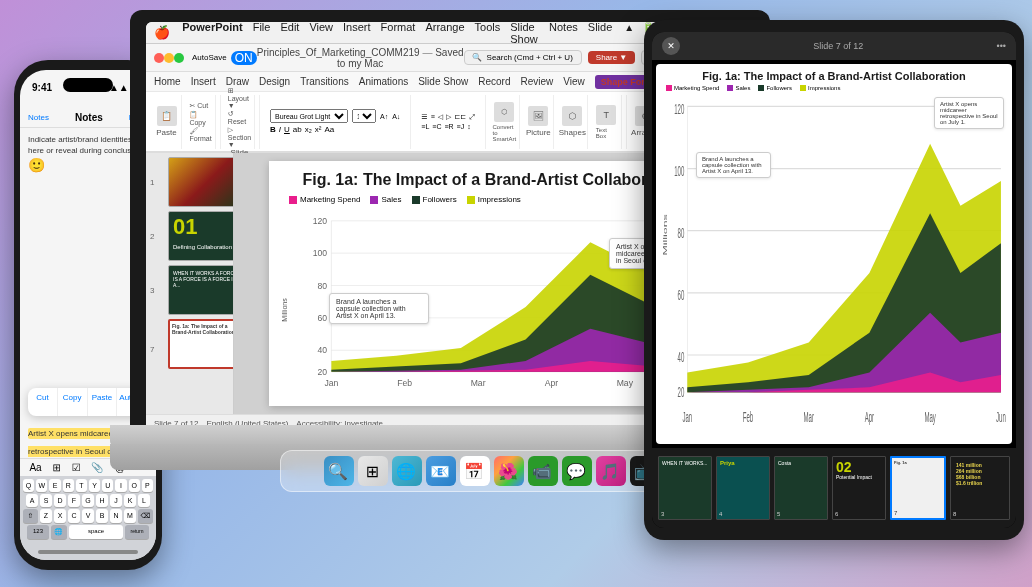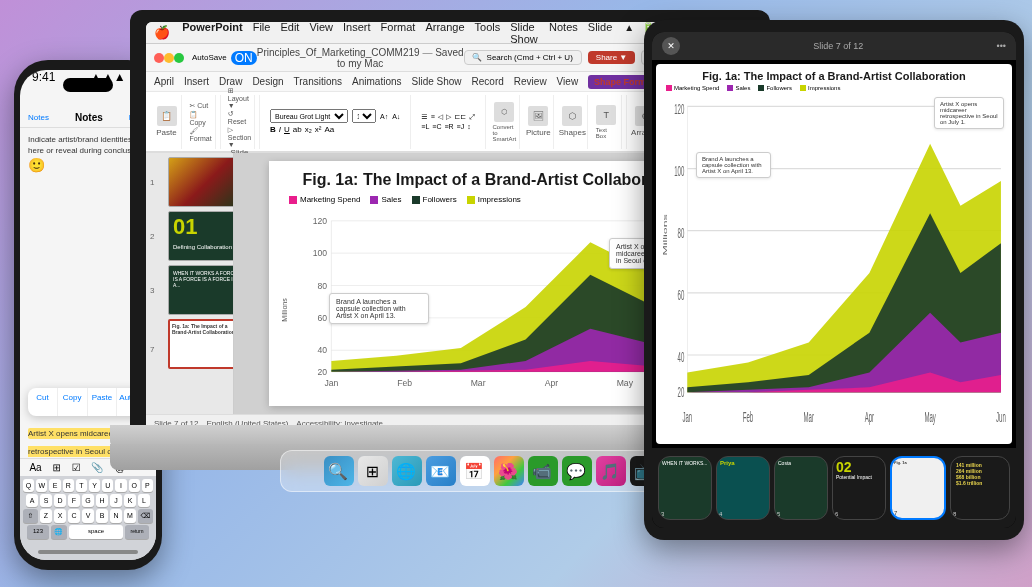--- a/index.html
+++ b/index.html
@@ -331,25 +331,25 @@
       width: 50px;
       height: 14px;
       background: #000;
       border-radius: 8px;
       z-index: 10;
     }
     .iphone-statusbar {
       height: 36px;
       background: #f5f5f5;
       display: flex;
-      align-items: flex-start;
+      align-items: center;
       justify-content: space-between;
       padding: 0 12px 2px;
-      font-size: 12px;
-      font-weight: normal;
+      font-size: 10px;
+      font-weight: bold;
       color: #000;
     }
     .iphone-content {
       background: #f5f5f5;
       height: calc(100% - 36px);
       overflow: hidden;
       display: flex;
       flex-direction: column;
     }
     .notes-header {
@@ -518,21 +518,21 @@
       height: 80px;
       background: #1a1a1a;
       display: flex;
       gap: 4px;
       padding: 6px;
       align-items: center;
     }
     .ipad-thumb {
       flex: 1;
       height: 64px;
-      border-radius: 12px;
+      border-radius: 1px;
       overflow: hidden;
       position: relative;
       border: 1px solid #444;
     }
     .ipad-thumb.active { border: 2px solid #007aff; }
     .ipad-thumb-num {
       position: absolute;
       bottom: 2px;
       left: 2px;
       font-size: 6px;
@@ -691,21 +691,21 @@
               <span>Search (Cmd + Ctrl + U)</span>
             </div>
             <button style="background:#c0392b;color:white;border:none;border-radius:4px;padding:2px 8px;font-size:8px;cursor:pointer;">Share ▼</button>
             <button style="background:#f0f0f0;border:1px solid #ccc;border-radius:4px;padding:2px 6px;font-size:8px;cursor:pointer;">Comments</button>
             <button style="background:#f0f0f0;border:1px solid #ccc;border-radius:4px;padding:2px 6px;font-size:8px;cursor:pointer;">⏺ Record</button>
           </div>
         </div>
 
         <div class="pp-toolbar-area">
           <div class="pp-menu-bar">
-            <span class="pp-menu-item">April</span>
+            <span class="pp-menu-item">Home</span>
             <span class="pp-menu-item">Insert</span>
             <span class="pp-menu-item">Draw</span>
             <span class="pp-menu-item">Design</span>
             <span class="pp-menu-item">Transitions</span>
             <span class="pp-menu-item">Animations</span>
             <span class="pp-menu-item">Slide Show</span>
             <span class="pp-menu-item">Record</span>
             <span class="pp-menu-item">Review</span>
             <span class="pp-menu-item">View</span>
             <span class="pp-menu-item active shape-format-tab">Shape Format</span>

